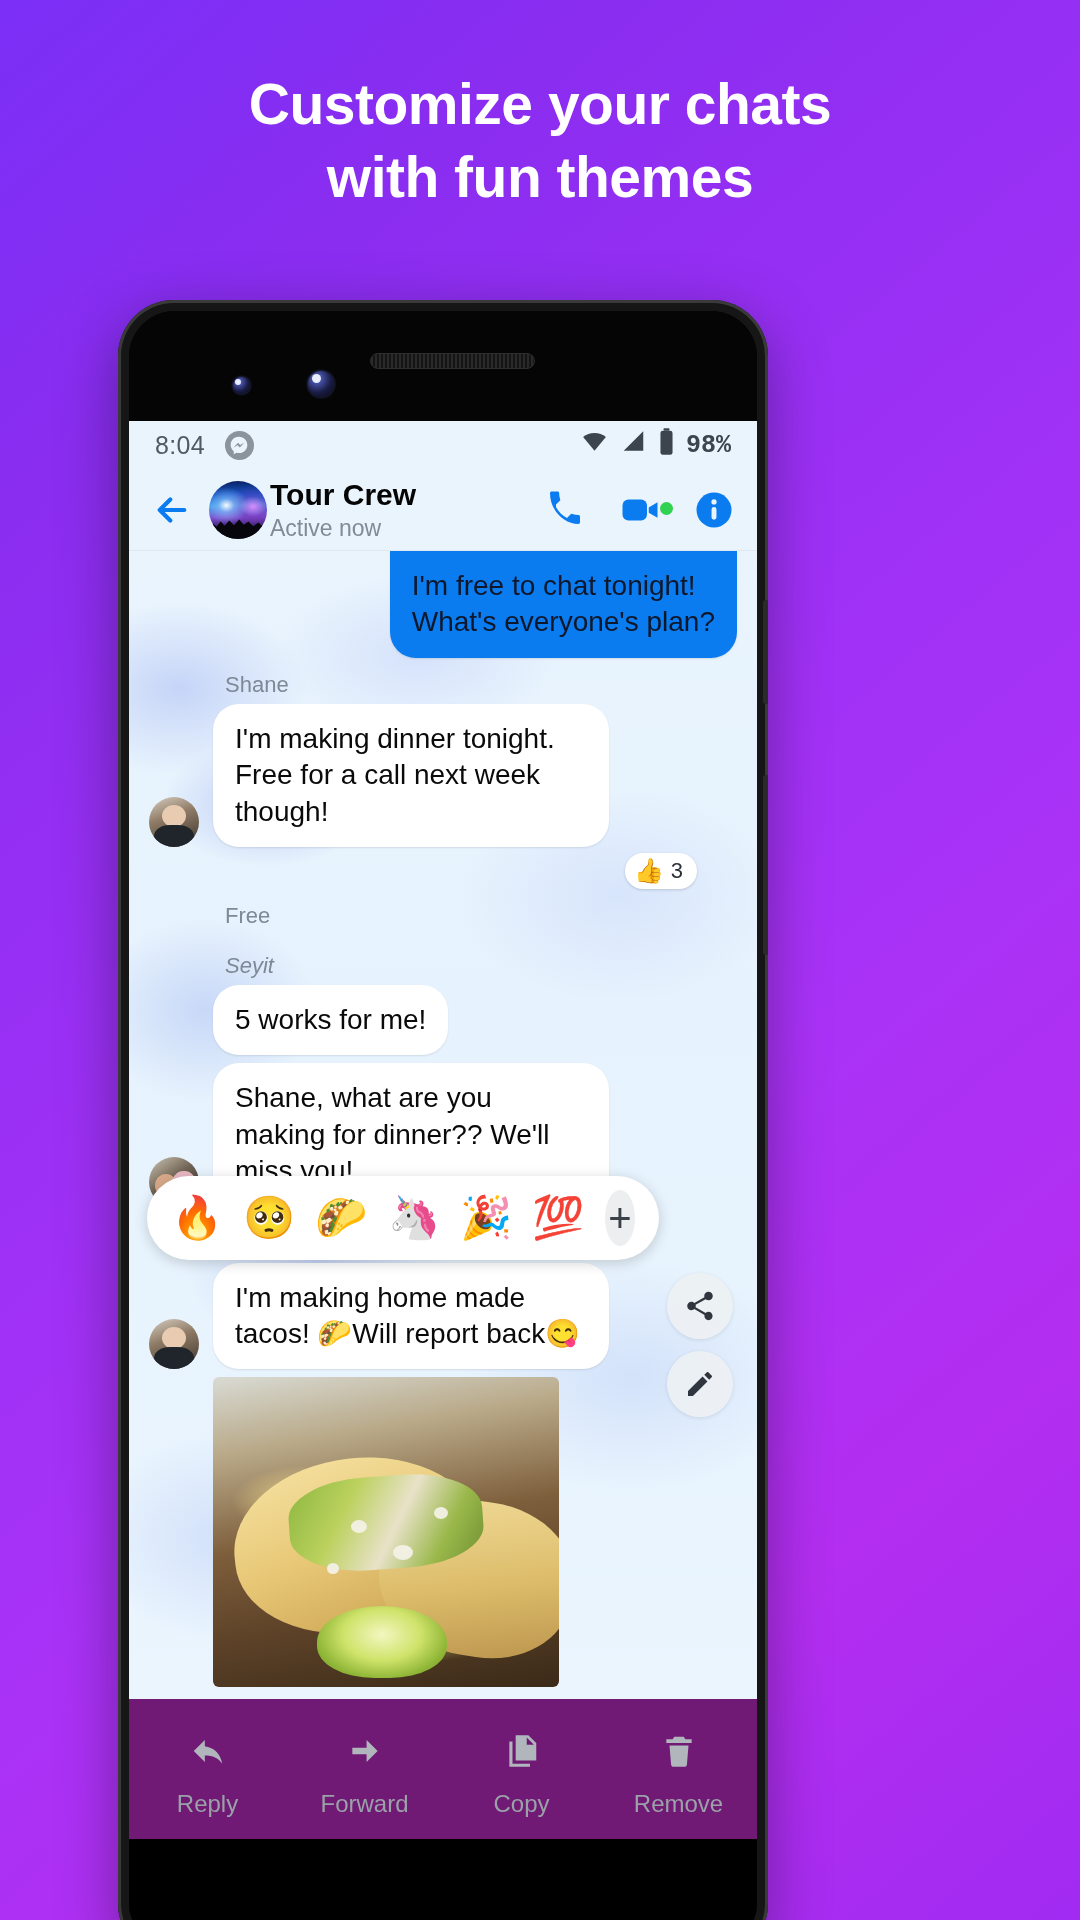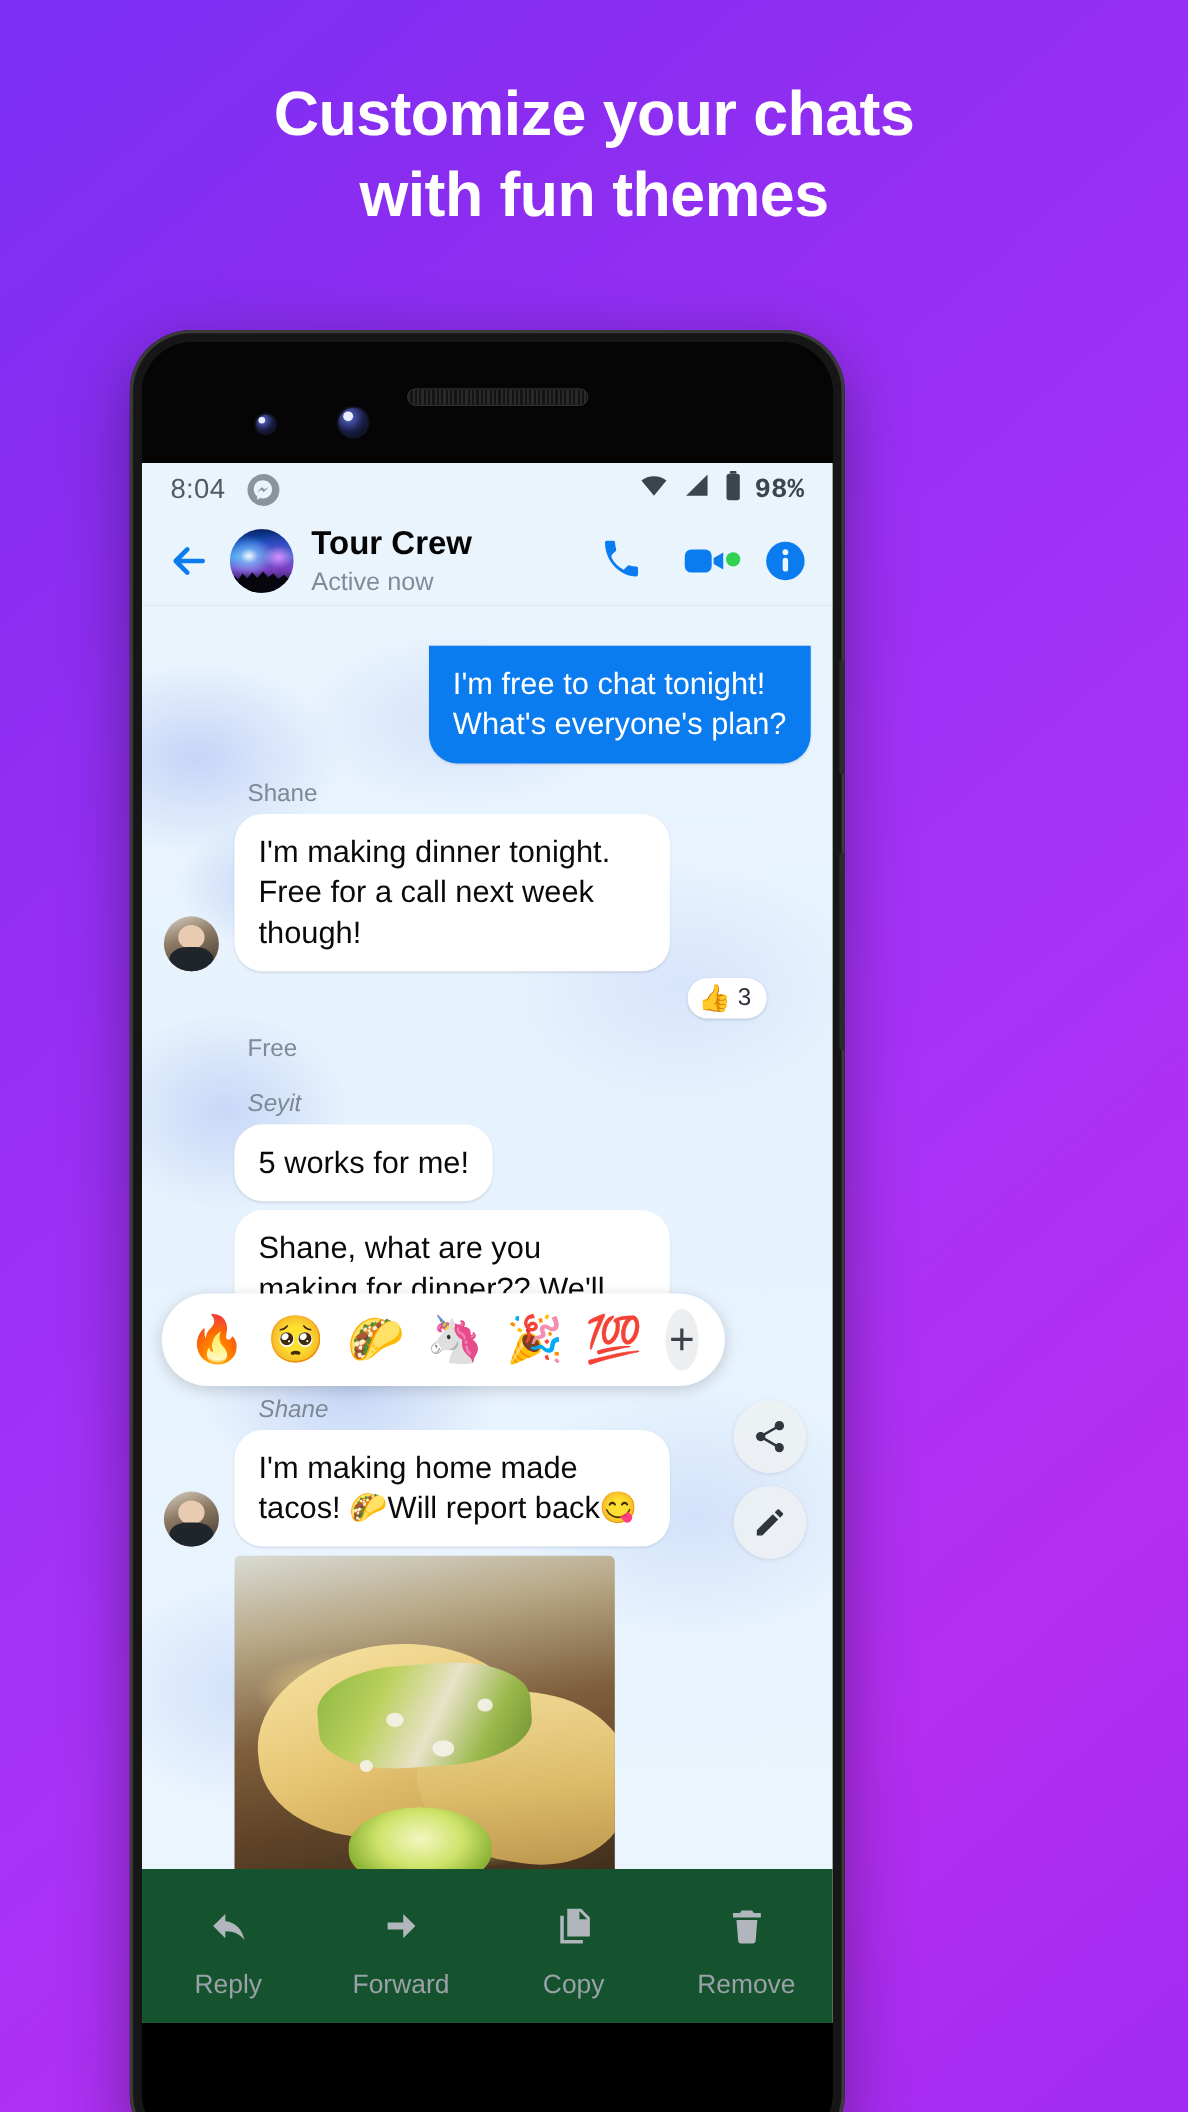--- a/index.html
+++ b/index.html
@@ -138,21 +138,21 @@
       linear-gradient(178deg, #0a1d5c 0%, #1458c8 24%, #3a9ae8 42%, #7b4fd0 62%, #2b1550 82%, #07060f 100%);
     position: relative;
     overflow: hidden;
   }
   .hdr-avatar::after {
     content: "";
     position: absolute; left: 0; right: 0; bottom: 0; height: 42%;
     background: #07060d;
     clip-path: polygon(0 55%, 7% 38%, 13% 52%, 20% 30%, 27% 48%, 35% 26%, 43% 46%, 52% 22%, 60% 44%, 68% 30%, 76% 50%, 85% 34%, 93% 52%, 100% 40%, 100% 100%, 0 100%);
   }
-  .hdr-names { margin-left: 16px; line-height: 1.18; }
+  .hdr-names { margin-left: 3px; line-height: 1.18; }
   .hdr-title { font-size: 30px; font-weight: bold; color: #050505; }
   .hdr-sub { font-size: 23px; color: #7f8b96; margin-top: 3px; }
   .hdr-actions { margin-left: auto; display: flex; align-items: center; gap: 32px; }
   .ic-btn { width: 42px; height: 42px; position: relative; }
   .video-dot {
     position: absolute; right: -12px; top: 13px;
     width: 13px; height: 13px; border-radius: 50%;
     background: #31d152;
   }
 
@@ -227,24 +227,23 @@
     border-radius: 26px;
     font-size: 28px;
     line-height: 1.30;
     color: #0a0a0a;
     background: #ffffff;
     box-shadow: 0 1px 2px rgba(0,0,0,0.10);
     word-wrap: break-word;
   }
   .bubble.out {
     background: #0a7cf0;
-    color: #ffffff;
+    color: #0f172a;
     border-radius: 26px;
     max-width: 400px;
-    margin-top: 36px;
   }
   .bubble.out.clipped {
     border-top-left-radius: 0; border-top-right-radius: 0;
   }
 
   .reaction {
     display: inline-flex; align-items: center; gap: 6px;
     background: #ffffff;
     border-radius: 20px;
     padding: 4px 14px 4px 10px;
@@ -327,21 +326,21 @@
     width: 56px; height: 56px; border-radius: 50%;
     background: #eceef0;
     display: flex; align-items: center; justify-content: center;
     font-size: 40px; color: #3b4148; font-weight: 300;
     line-height: 0.9;
   }
 
   
   .action-bar {
     flex: 0 0 140px;
-    background: #14532d;
+    background: #701a75;
     display: flex;
     align-items: center;
     padding-top: 12px;
   }
   .action {
     flex: 1 1 0;
     display: flex; flex-direction: column;
     align-items: center; gap: 16px;
   }
   .action .lbl { font-size: 24px; color: #9aa1a8; }

